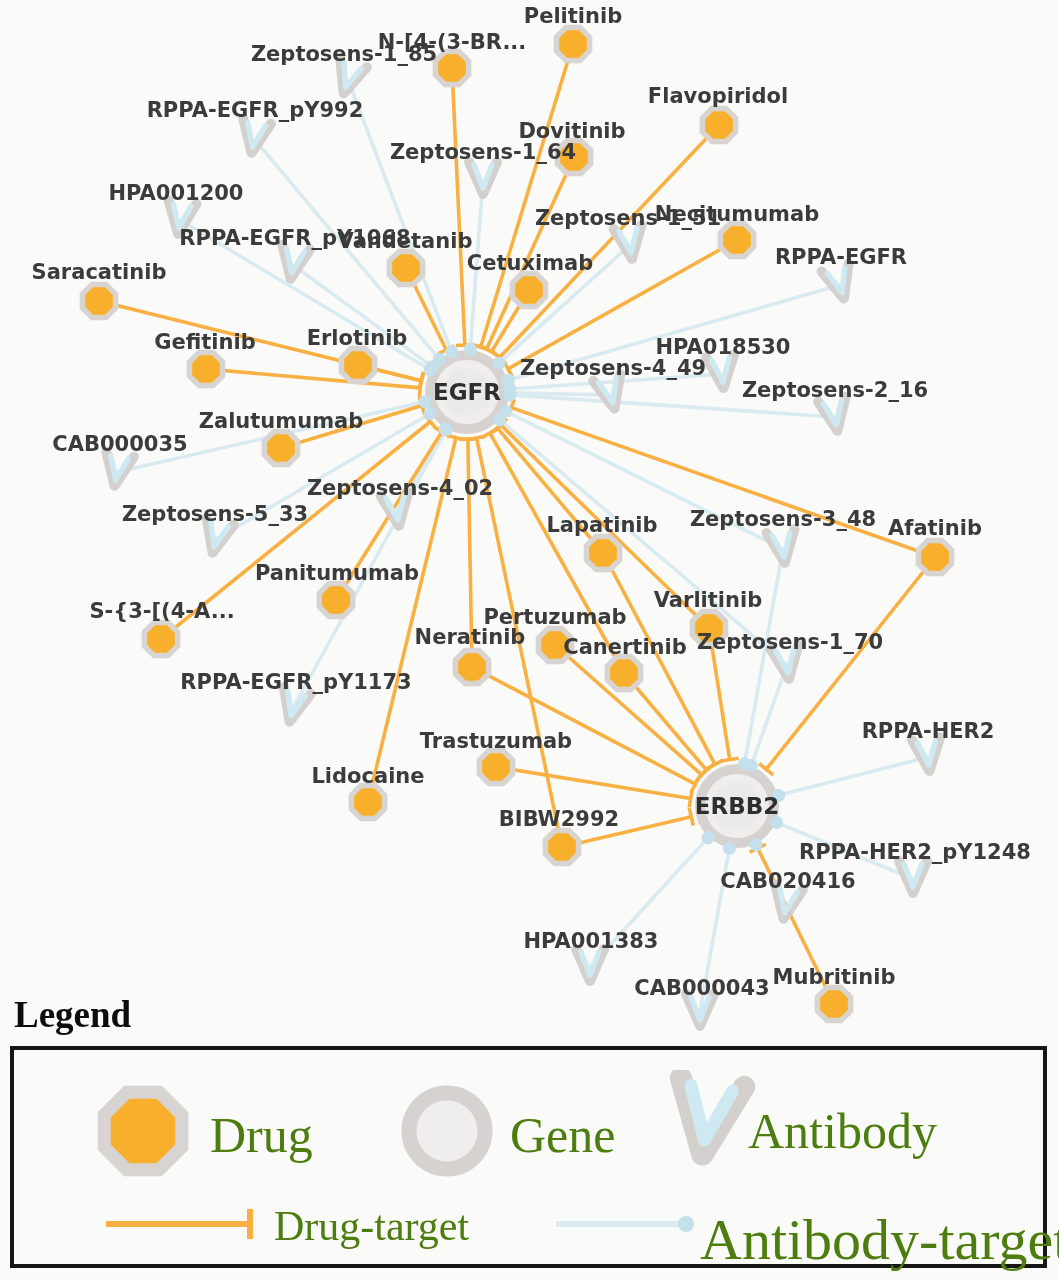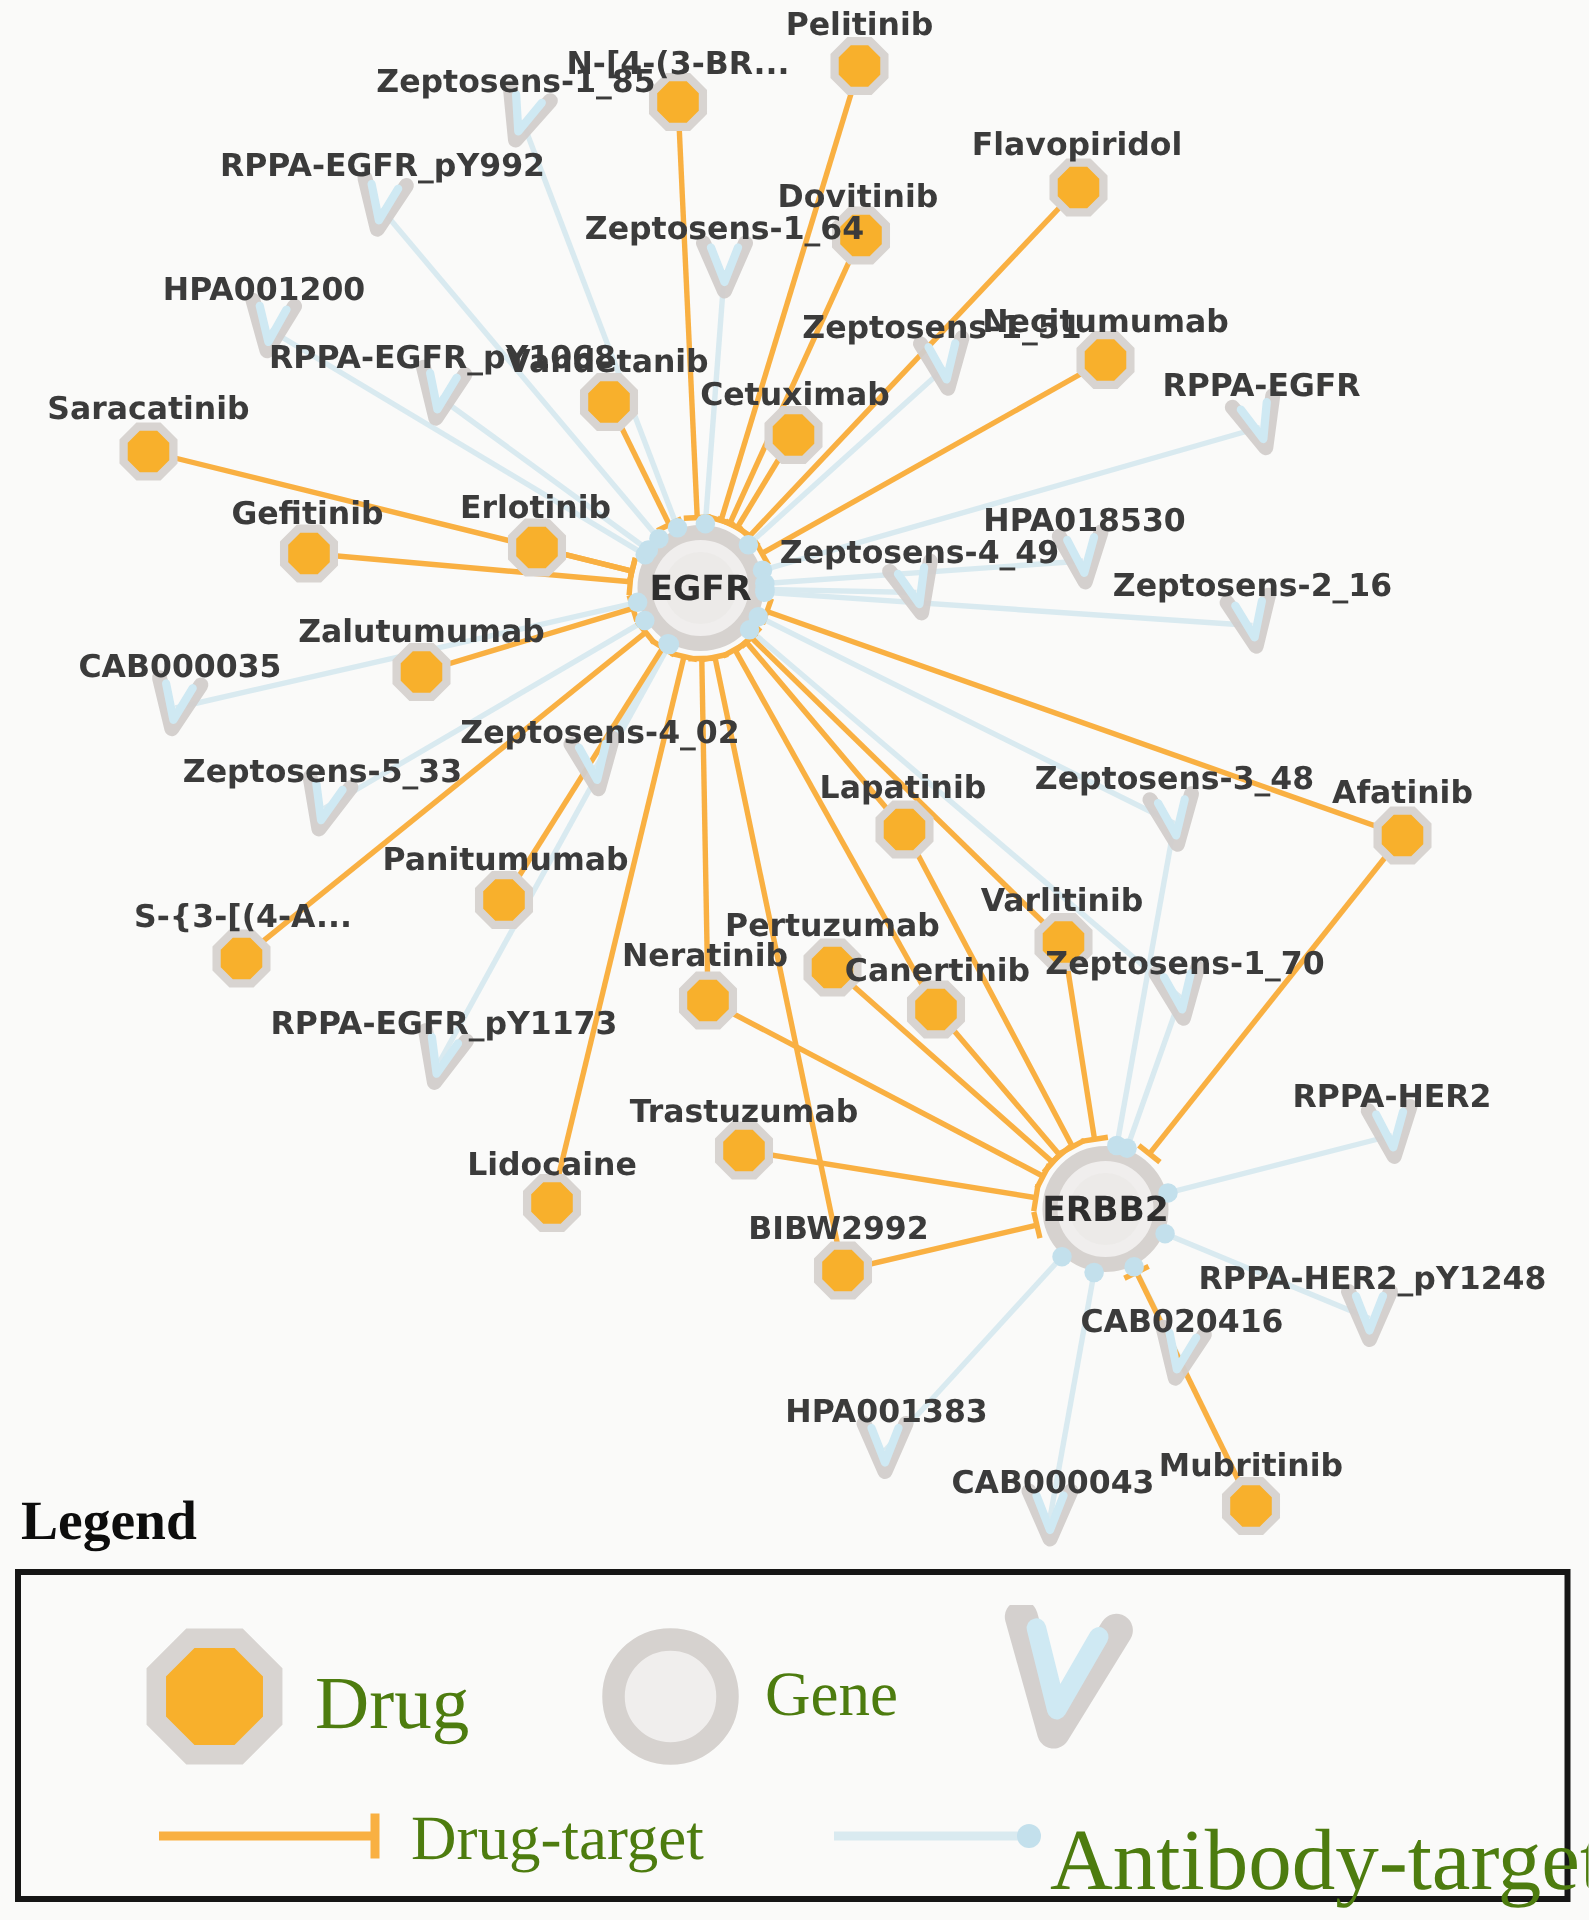--- a/index.html
+++ b/index.html
@@ -358,28 +358,29 @@
 
 <div class="legend-box">
   <svg class="glyph" id="lg-drug" width="104" height="104" style="left:77px;top:29px">
       <polygon points="90.8,68.1 68.1,90.8 35.9,90.8 13.2,68.1 13.2,35.9 35.9,13.2 68.1,13.2 90.8,35.9" fill="#f8b02c" stroke="#d8d4d1" stroke-width="13"></polygon>
     </svg>
   <span class="legend-label" style="left:196px;top:56px;font-size:50px">Drug</span>
 
   <svg class="glyph" id="lg-gene" width="104" height="104" style="left:381px;top:29px">
       <circle cx="52" cy="52" r="38" fill="#f0eeed" stroke="#d6d2cf" stroke-width="15"></circle>
     </svg>
-  <span class="legend-label" style="left:496px;top:56px;font-size:42px">Gene</span>
+  <span class="legend-label" style="left:496px;top:56px;font-size:50px">Gene</span>
 
   <svg class="glyph" id="lg-antibody" width="110" height="120" style="left:638px;top:20px">
       <g transform="translate(55,52) rotate(8)">
         <path d="M -32,-40 L 0,33 L 32,-40" fill="none" stroke="#d2cecb" stroke-width="22" stroke-linecap="round" stroke-linejoin="round" opacity="0.95"></path>
         <path d="M -21,-34 L 0,18 L 21,-34" fill="none" stroke="#cfe9f3" stroke-width="13" stroke-linecap="round" stroke-linejoin="round"></path>
       </g>
     </svg>
+  <span class="legend-label" style="left:734px;top:52px;font-size:50px">Antibody</span>
 
   <svg class="glyph" id="lg-drugedge" width="176" height="52" style="left:84px;top:148px">
       <line x1="8" y1="26" x2="152" y2="26" stroke="#f9b042" stroke-width="6"></line>
       <line x1="152" y1="11" x2="152" y2="41" stroke="#f9b042" stroke-width="6"></line>
     </svg>
   <span class="legend-label" style="left:260px;top:152px;font-size:42px">Drug-target</span>
 
   <svg class="glyph" id="lg-abedge" width="166" height="52" style="left:534px;top:148px">
       <line x1="8" y1="26" x2="134" y2="26" stroke="#d9eaf0" stroke-width="6"></line>
       <circle cx="138" cy="26" r="8" fill="#c3e0ec"></circle>

